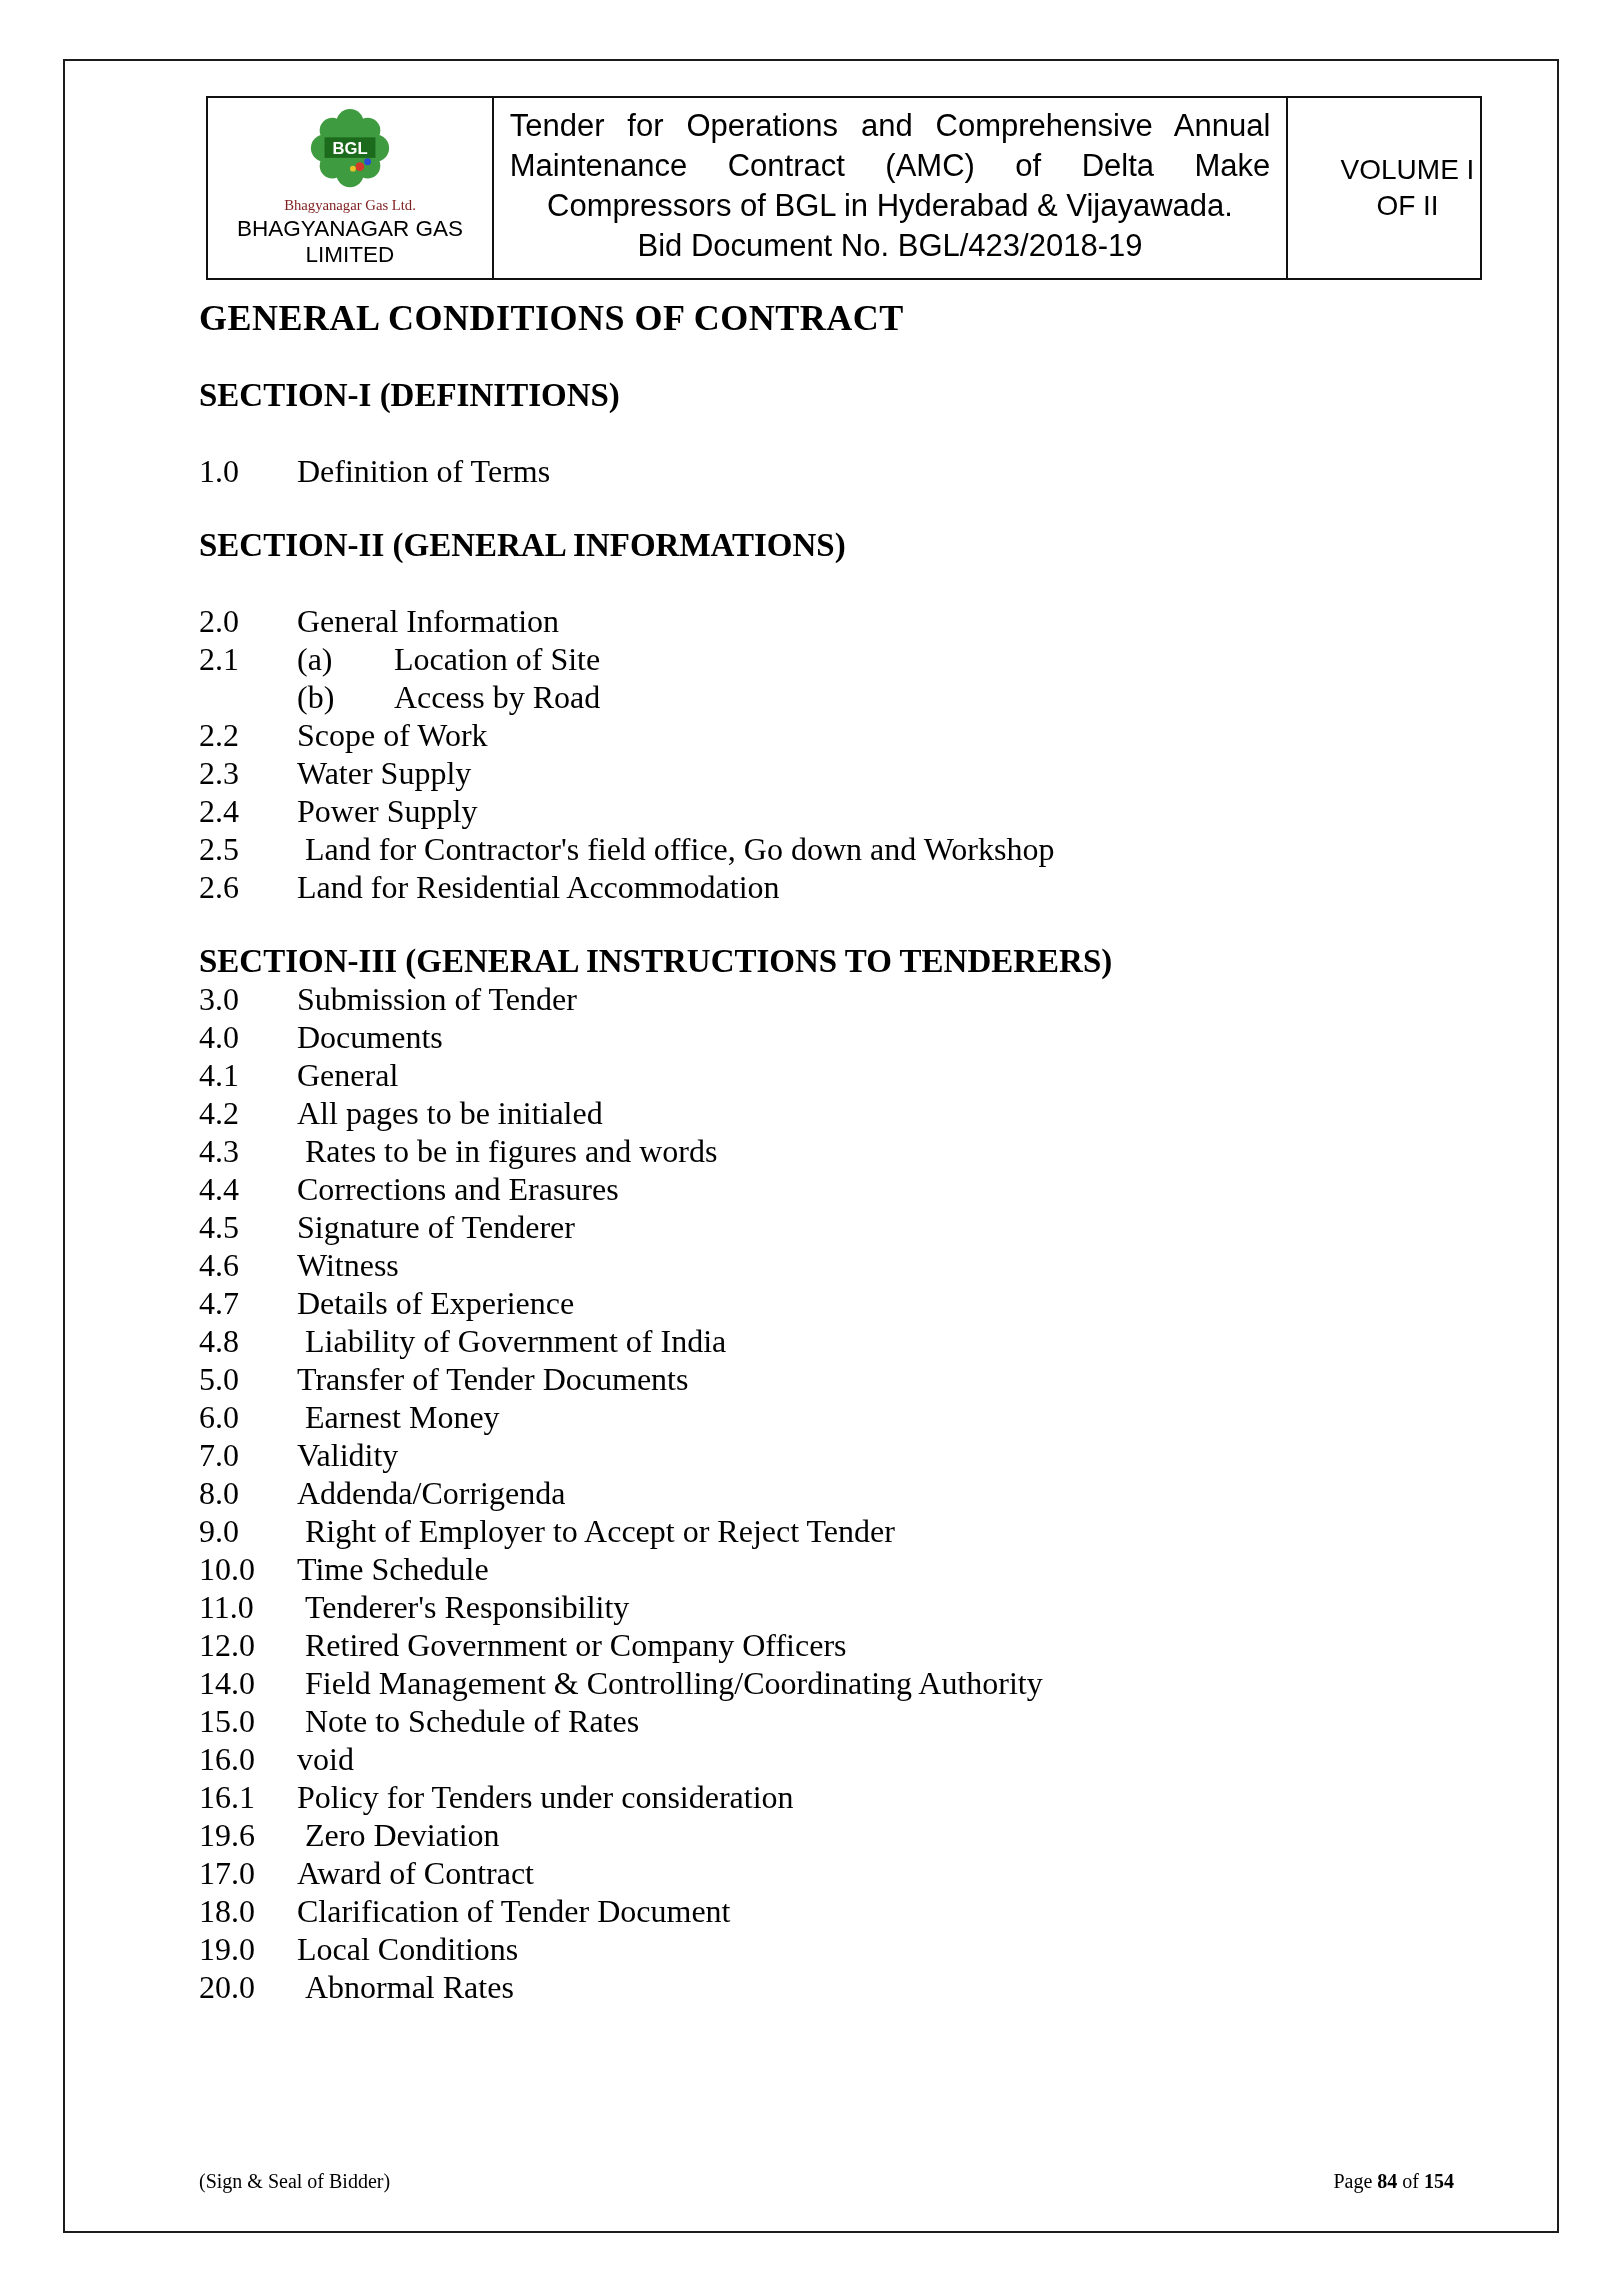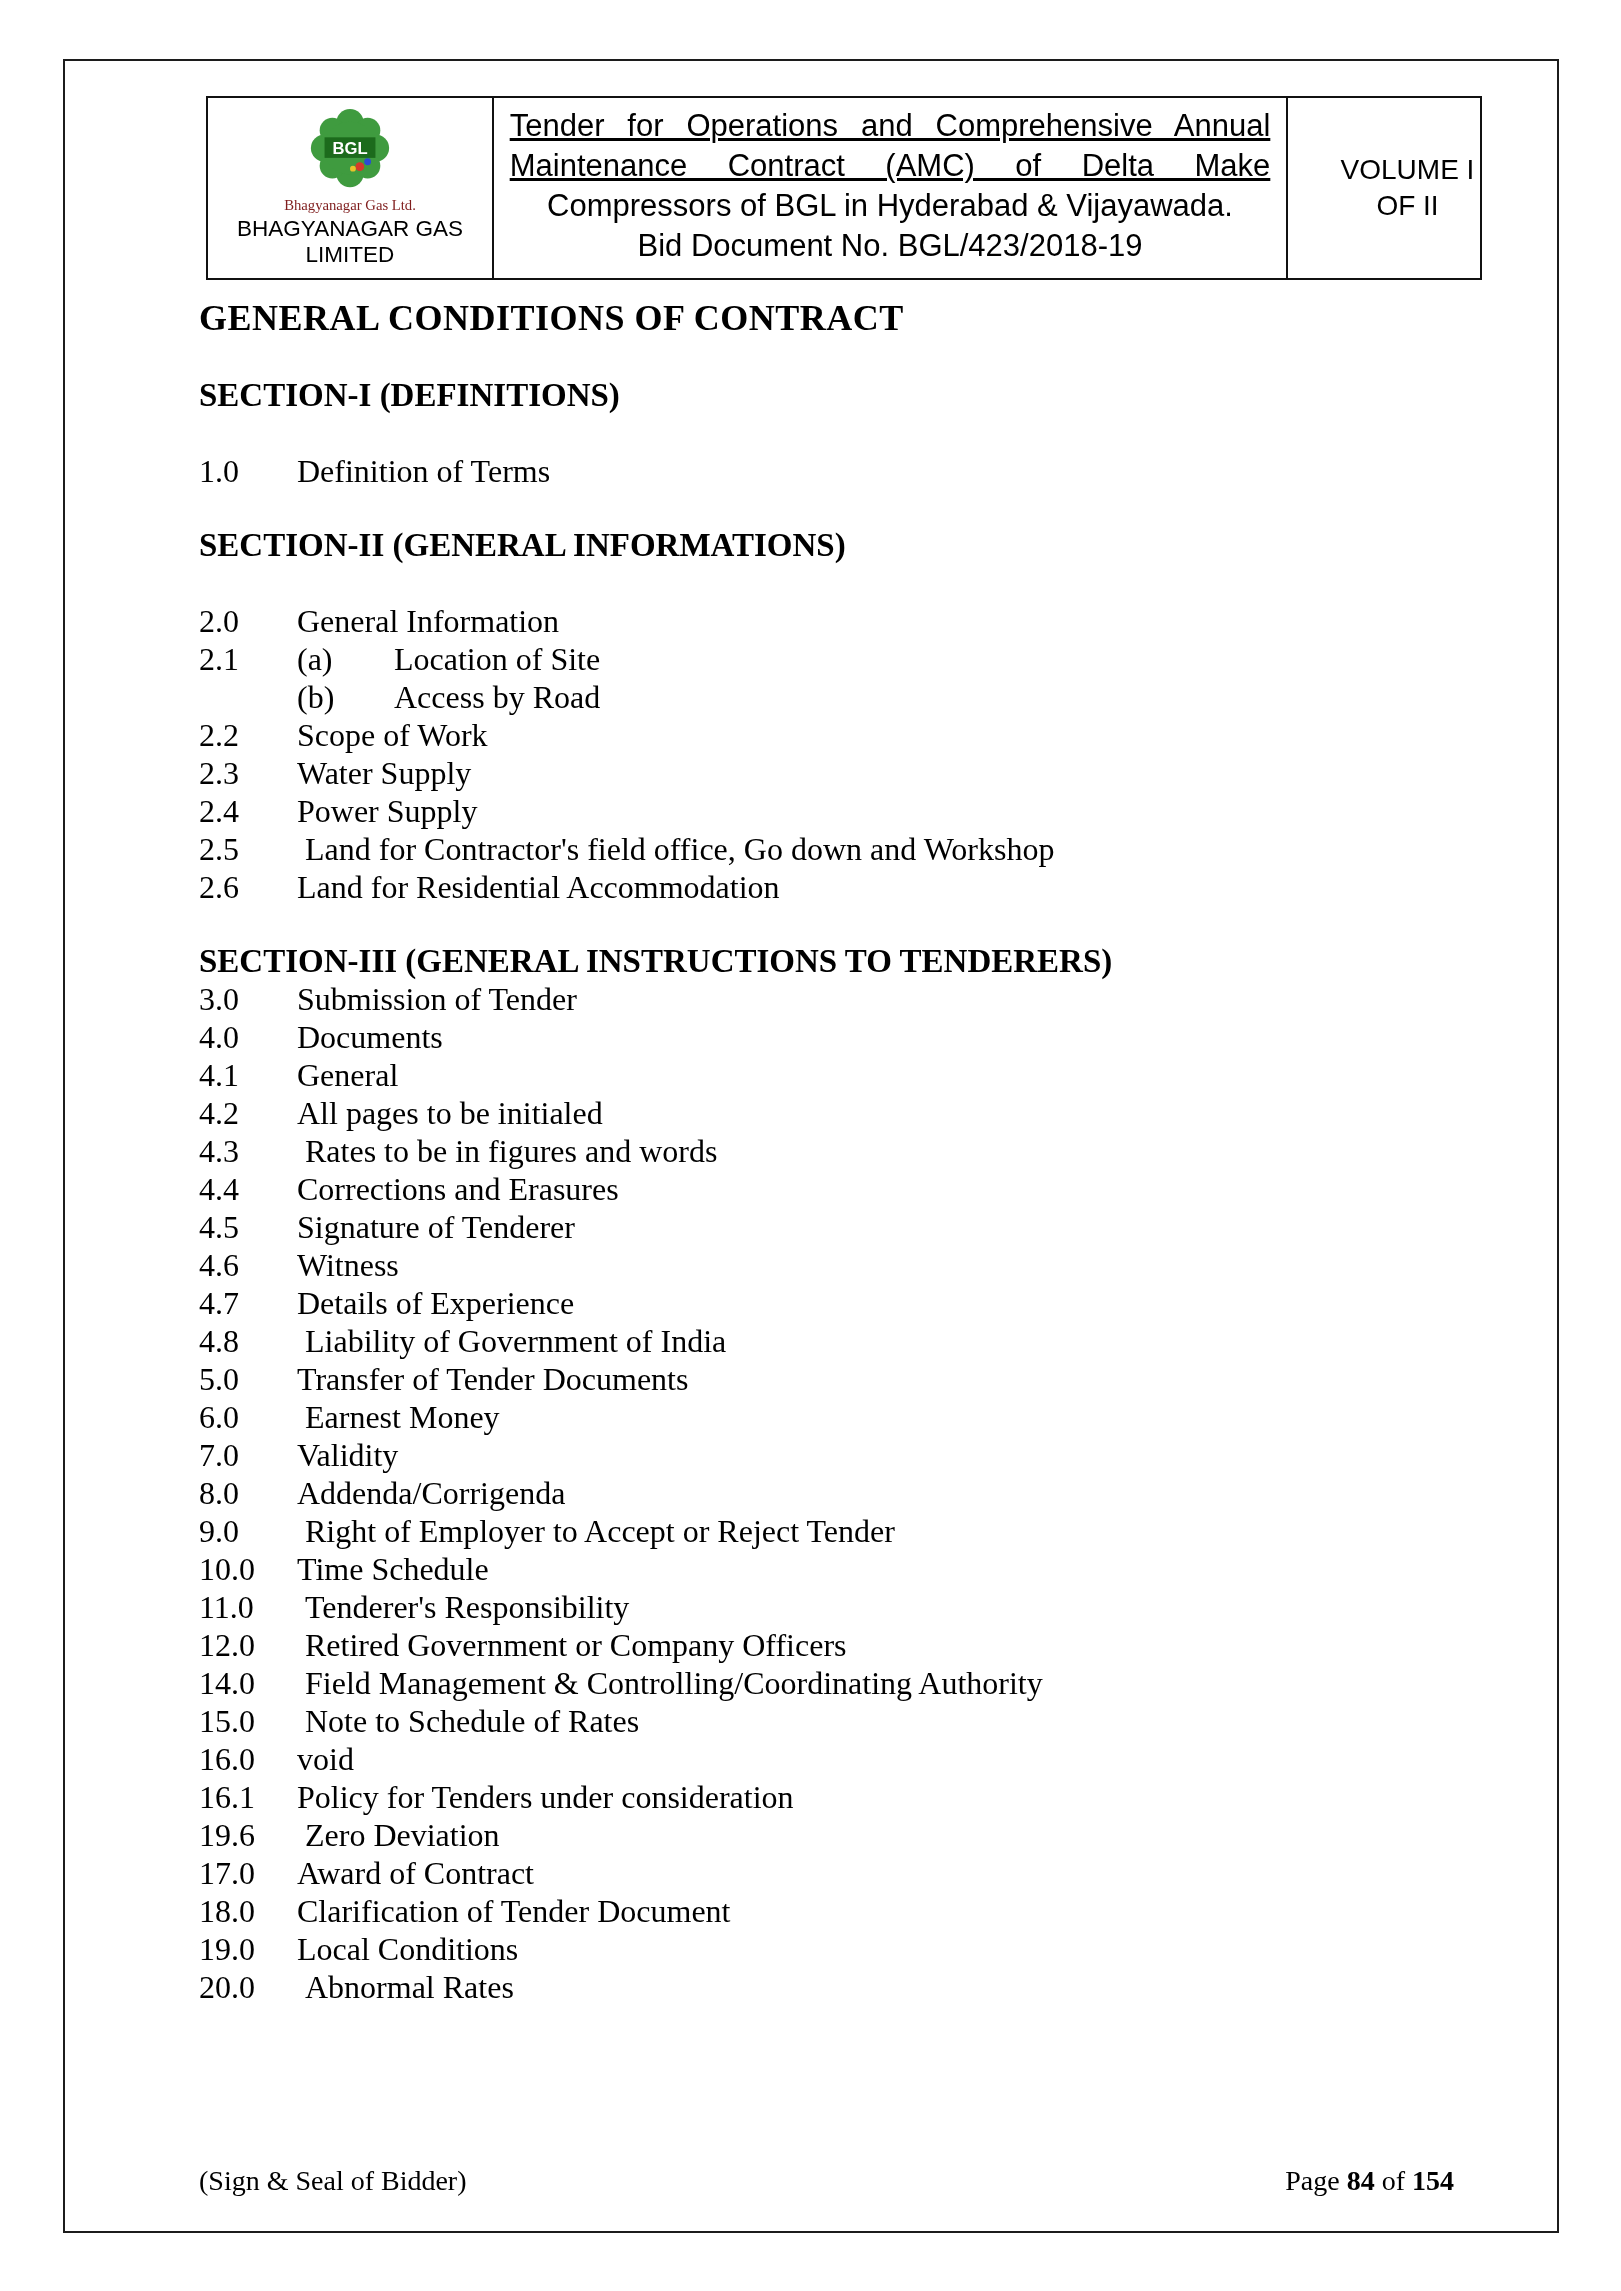--- a/index.html
+++ b/index.html
@@ -21,21 +21,21 @@
   .logo-cell {
     width:286px; border-right:2px solid #111; display:flex; flex-direction:column;
     align-items:center; justify-content:center; padding:5.9px 3.9px; text-align:center;
   }
   .logo-caption { color:#7f1d1d; font-size:14.7px; line-height:16.7px; }
   .org-name { font-family:"Liberation Sans", sans-serif; font-size:22.5px; line-height:26.5px; margin-top:2px; }
   .title-cell {
     flex:1; border-right:2px solid #111; padding:7.8px 15.7px;
     font-family:"Liberation Sans", sans-serif; font-size:31px; line-height:40px;
   }
-  .tl-justify { text-align:justify; text-align-last:justify;text-decoration:underline; }
+  .tl-justify { text-align:justify; text-align-last:justify; }
   .tl-left   { text-align:center; }
   .tl-center { text-align:center; }
   .volume-cell {
     width:192px; display:flex; flex-direction:column; justify-content:center; align-items:center;
     font-family:"Liberation Sans", sans-serif; font-size:28px; line-height:36px;padding-left:47px;
   }
   
   .content { position:absolute; left:199px; top:277px; width:1255px; }
   .doc-title {
     font-size:36px; font-weight:bold; text-align:left; line-height:43px;
@@ -44,21 +44,21 @@
   .section { margin-top:36px; }
   .sec-heading { font-size:33px; font-weight:bold; line-height:38px; }
   .section.spaced .sec-heading { margin-bottom:38px; }
   .item { display:flex; font-size:32px; line-height:38px; white-space:pre-wrap; }
   .item .num  { flex:0 0 98px; width:98px; }
   .item .sub  { flex:0 0 97px;  width:97px; }
   .item .itext{ flex:1; }
   
   .footer {
     position:absolute; left:199px; top:2162px; width:1255px;
-    display:flex; justify-content:space-between; font-size:28px; line-height:38px;
+    display:flex; justify-content:space-between; font-size:20px; line-height:38px;
   }
   .footer span { white-space:pre; }
 </style>
 </head>
 <body>
 
 <div class="page">
   <div class="page-border"></div>
 
   <div class="header-table">

